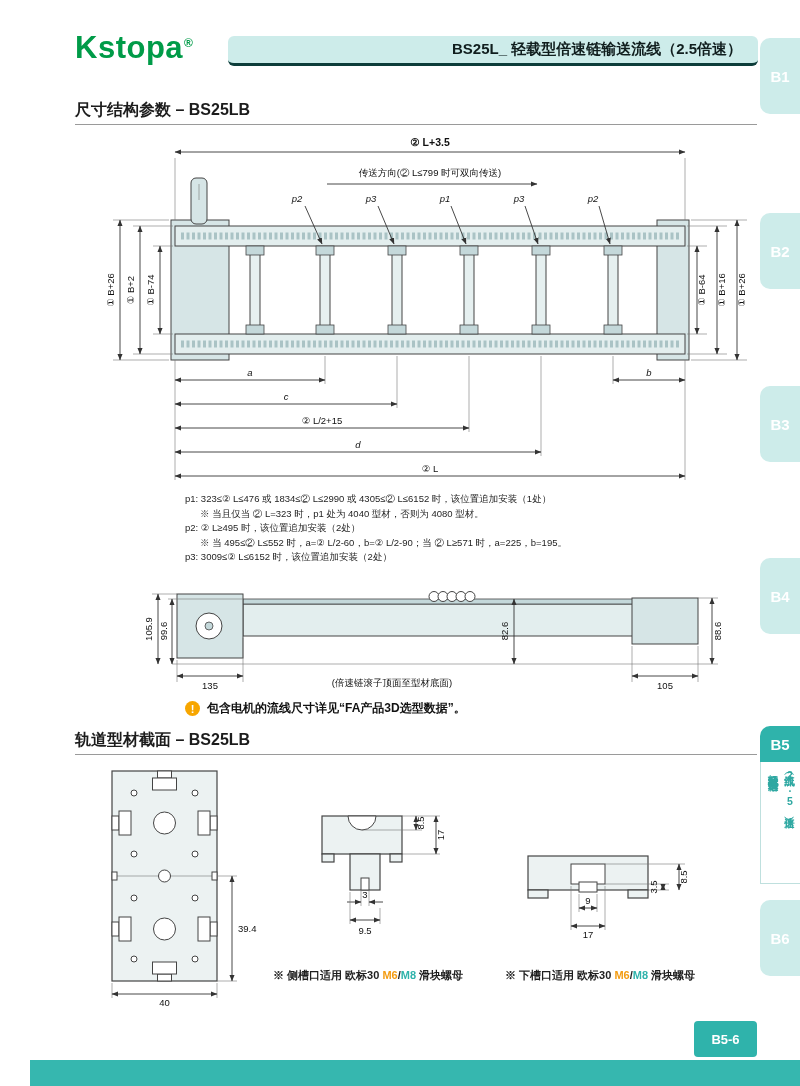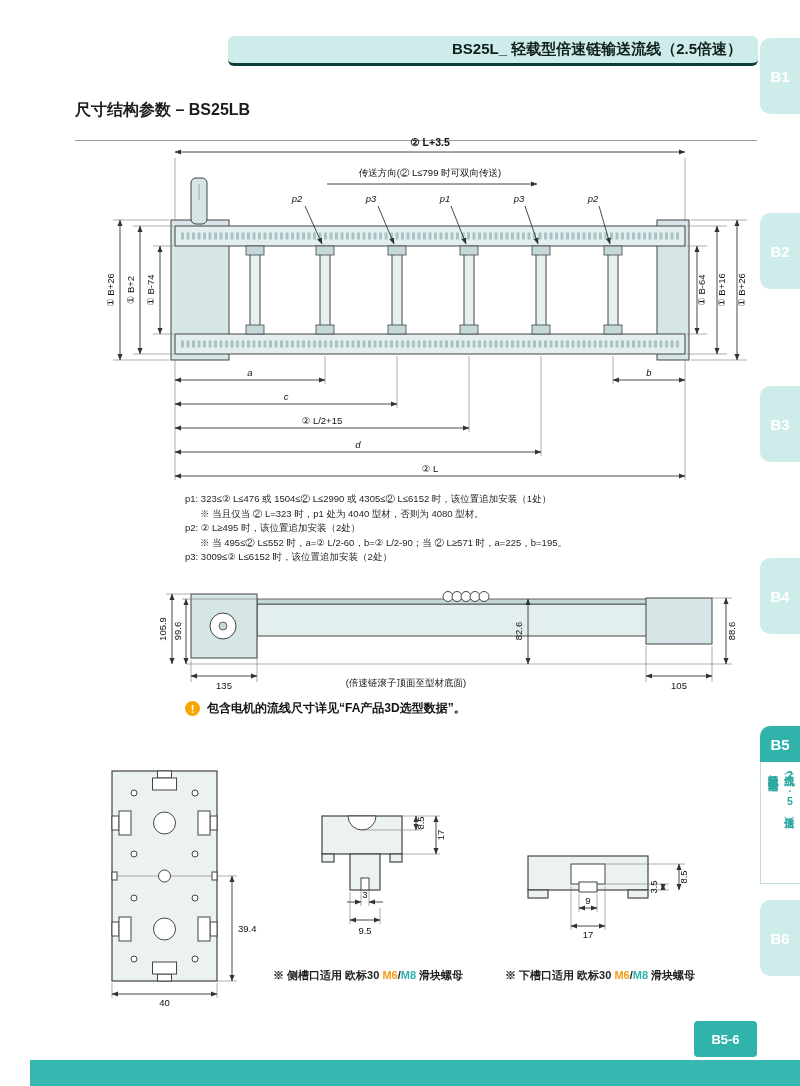--- a/index.html
+++ b/index.html
@@ -12,26 +12,26 @@
   .title-strip{position:absolute;left:228px;top:36px;width:530px;height:30px;background:#cdecea;border-radius:6px;border-bottom:3px solid #0d3d3a;display:flex;align-items:center;justify-content:flex-end;padding-right:16px;font-size:15px;font-weight:bold;color:#101e1e}
 
   
   .tab{position:absolute;right:0;width:40px;height:76px;background:#cdecea;color:#fff;font-weight:bold;font-size:15px;display:flex;align-items:center;justify-content:center;border-radius:10px 0 0 10px}
   .t1{top:38px}.t2{top:213px}.t3{top:386px}.t4{top:558px}.t6{top:900px}
   .tab-active{position:absolute;right:0;top:726px;width:40px}
   .tab-b5-head{width:40px;height:36px;background:#2fb3ab;color:#fff;font-weight:bold;font-size:15px;display:flex;align-items:center;justify-content:center;border-radius:10px 0 0 0}
   .tab-b5-body{width:40px;height:122px;background:#fff;border-left:1px solid #bfe0de;border-bottom:1px solid #bfe0de;writing-mode:vertical-rl;text-orientation:upright;padding:4px 2px 0 0;color:#2fa8a2;font-weight:bold;font-size:10.5px;line-height:1.55;letter-spacing:1px}
 
   
-  .sec-title{position:absolute;left:75px;width:682px;font-size:16px;font-weight:bold;color:#1c1c1c;padding-bottom:19px;border-bottom:1px solid #9a9a9a}
+  .sec-title{position:absolute;left:75px;width:682px;font-size:16px;font-weight:bold;color:#1c1c1c;padding-bottom:3px;border-bottom:1px solid #9a9a9a}
   #sec1{top:100px}
   #sec2{top:730px}
 
   .tv{position:absolute;left:75px;top:134px}
-  .sv{position:absolute;left:76px;top:586px}
+  .sv{position:absolute;left:62px;top:586px}
   .notes{position:absolute;left:185px;top:492px;font-size:9.5px;line-height:14.5px;color:#1e1e1e;white-space:nowrap}
   .notes div:nth-child(even){padding-left:15px}
   .motor-note{position:absolute;left:185px;top:700px;display:flex;align-items:center;gap:7px;font-size:12px;font-weight:bold}
   .warn-ic{width:15px;height:15px;border-radius:50%;background:#f7a600;color:#fff;display:flex;align-items:center;justify-content:center;font-size:11px;font-weight:bold;flex:0 0 15px}
 
   .profiles{position:absolute;left:75px;top:766px;width:682px;height:240px}
   .fig1{position:absolute;left:12px;top:0}
   .fig2{position:absolute;left:225px;top:28px}
   .fig3{position:absolute;left:438px;top:60px}
   .pnote{position:absolute;font-size:11px;font-weight:bold;color:#1e1e1e;white-space:nowrap}
@@ -66,20 +66,21 @@
 <div class="page">
 
   <svg width="0" height="0" style="position:absolute" aria-hidden="true">
     <defs>
       <marker id="arr" viewBox="0 0 10 10" refX="8.5" refY="5" markerWidth="8" markerHeight="8" orient="auto-start-reverse">
         <path d="M0,1.4 L9,5 L0,8.6 z" fill="#333"></path>
       </marker>
     </defs>
   </svg>
 
+  <div class="logo"><span>Kstopa</span><sup>®</sup></div>
   <div class="title-strip">
       <span>BS25L_ 轻载型倍速链输送流线（2.5倍速）</span>
     </div>
 
   <div class="tab t1">B1</div>
   <div class="tab t2">B2</div>
   <div class="tab t3">B3</div>
   <div class="tab t4">B4</div>
   <div class="tab-active">
     <div class="tab-b5-head">B5</div>
@@ -188,21 +189,21 @@
         <text x="247" y="290" text-anchor="middle">② L/2+15</text>
         <line class="dim" x1="100" y1="318" x2="466" y2="318" marker-start="url(#arr)" marker-end="url(#arr)"></line>
         <text class="it" x="283" y="314" text-anchor="middle">d</text>
         <line class="dim" x1="100" y1="342" x2="610" y2="342" marker-start="url(#arr)" marker-end="url(#arr)"></line>
         <text x="355" y="338" text-anchor="middle">② L</text>
       </g>
     </svg>
   </div>
 
   <div class="notes">
-    <div>p1: 323≤② L≤476 或 1504≤② L≤2990 或 4305≤② L≤6152 时，该位置追加安装（1处）</div>
+    <div>p1: 323≤② L≤476 或 1834≤② L≤2990 或 4305≤② L≤6152 时，该位置追加安装（1处）</div>
     <div>※ 当且仅当 ② L=323 时，p1 处为 4040 型材，否则为 4080 型材。</div>
     <div>p2: ② L≥495 时，该位置追加安装（2处）</div>
     <div>※ 当 495≤② L≤552 时，a=② L/2-60，b=② L/2-90；当 ② L≥571 时，a=225，b=195。</div>
     <div>p3: 3009≤② L≤6152 时，该位置追加安装（2处）</div>
   </div>
 
   <div class="sv">
     <svg width="682" height="112" viewBox="0 0 682 112">
       <g>
         <line class="ext" x1="110" y1="78" x2="656" y2="78"></line>
@@ -243,20 +244,21 @@
         <text x="603" y="103" text-anchor="middle">105</text>
       </g>
     </svg>
   </div>
 
   <div class="motor-note">
     <span class="warn-ic">!</span>
     <span>包含电机的流线尺寸详见“FA产品3D选型数据”。</span>
   </div>
 
+  <h2 class="sec-title" id="sec2">轨道型材截面 – BS25LB</h2>
 
   <div class="profiles">
 
     <div class="fig1">
       <svg width="185" height="242" viewBox="0 0 185 242">
         <rect class="body" x="25" y="5" width="105" height="210"></rect>
         <line class="ext" x1="30" y1="110" x2="125" y2="110"></line>
         <g>
           <rect class="cav" x="70.5" y="5" width="14" height="7"></rect>
             <rect class="cav" x="65.5" y="12" width="24" height="12"></rect>

